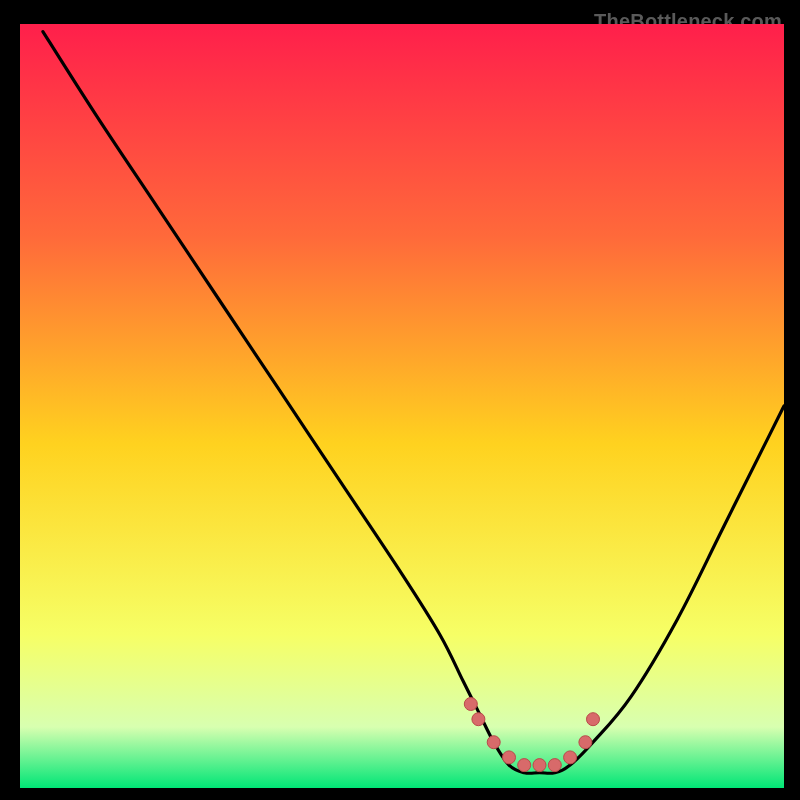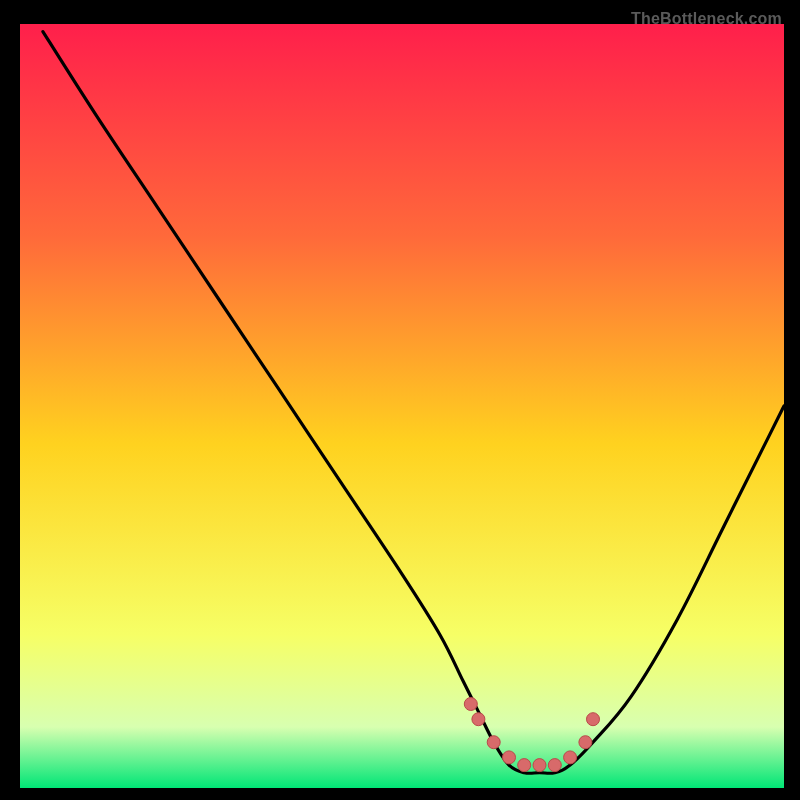--- a/index.html
+++ b/index.html
@@ -17,21 +17,21 @@
     left: 0;
     top: 0;
     width: 764px;
     height: 764px;
   }
   .watermark {
     position: absolute;
     top: 10px;
     right: 18px;
     font-family: Arial, Helvetica, sans-serif;
-    font-size: 16px;
+    font-size: 20px;
     font-weight: 600;
     color: #5a5a5a;
     letter-spacing: 0.2px;
   }
   svg { display: block; }
 </style>
 </head>
 <body>
 
 <div class="watermark">TheBottleneck.com</div>

